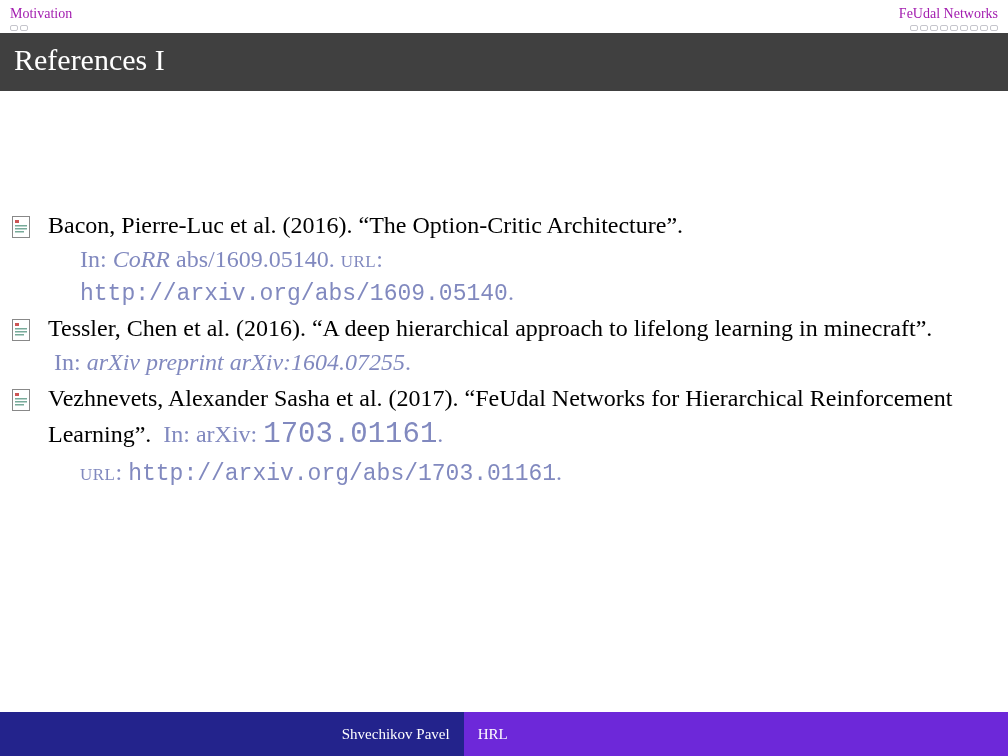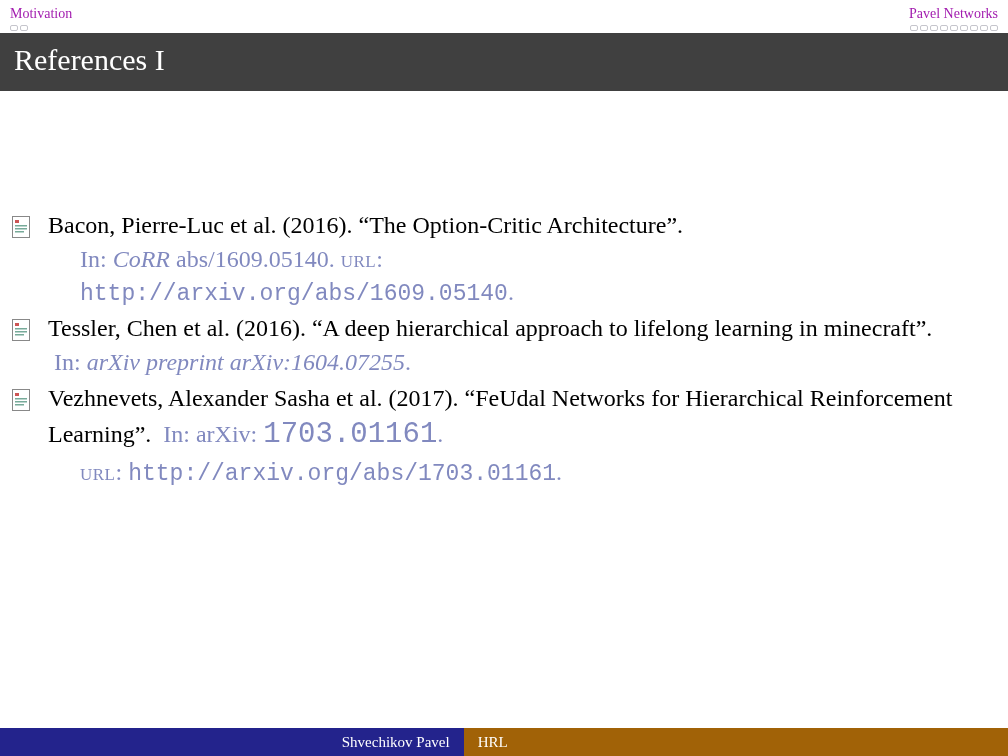--- a/index.html
+++ b/index.html
@@ -58,54 +58,54 @@
   .ref-body .url-label { color: #8189bf; font-variant: small-caps; letter-spacing: 0.5px; }
   .ref-body .url { color: #8189bf; font-family: 'Courier New', monospace; font-size: 23px; }
   .ref-body .arxiv-id { color: #8189bf; font-family: 'Courier New', monospace; font-size: 29px; }
   .ref-continuation { padding-left: 32px; }
   .footer {
     position: absolute;
     bottom: 0;
     left: 0;
     right: 0;
     display: flex;
-    height: 28px;
+    height: 44px;
     font-size: 15px;
   }
   .footer-author {
     background: #23238c;
     color: #fff;
     display: flex;
     align-items: center;
     justify-content: flex-end;
     padding: 0 14px;
     width: 46%;
   }
   .footer-title {
-    background: #a16207;
+    background: #6d28d9;
     color: #fff;
     display: flex;
     align-items: center;
     padding: 0 14px;
     flex: 1;
   }
 </style>
 </head>
 <body>
 
 <div class="header">
   <div class="header-left">
     <span>Motivation</span>
     <div class="progress-row">
       <span class="progress-dot"></span>
       <span class="progress-dot"></span>
     </div>
   </div>
   <div class="header-right" style="align-items:flex-end;">
-    <span>Pavel Networks</span>
+    <span>FeUdal Networks</span>
     <div class="progress-row">
       <span class="progress-dot"></span>
       <span class="progress-dot"></span>
       <span class="progress-dot"></span>
       <span class="progress-dot"></span>
       <span class="progress-dot"></span>
       <span class="progress-dot"></span>
       <span class="progress-dot"></span>
       <span class="progress-dot"></span>
       <span class="progress-dot"></span>

